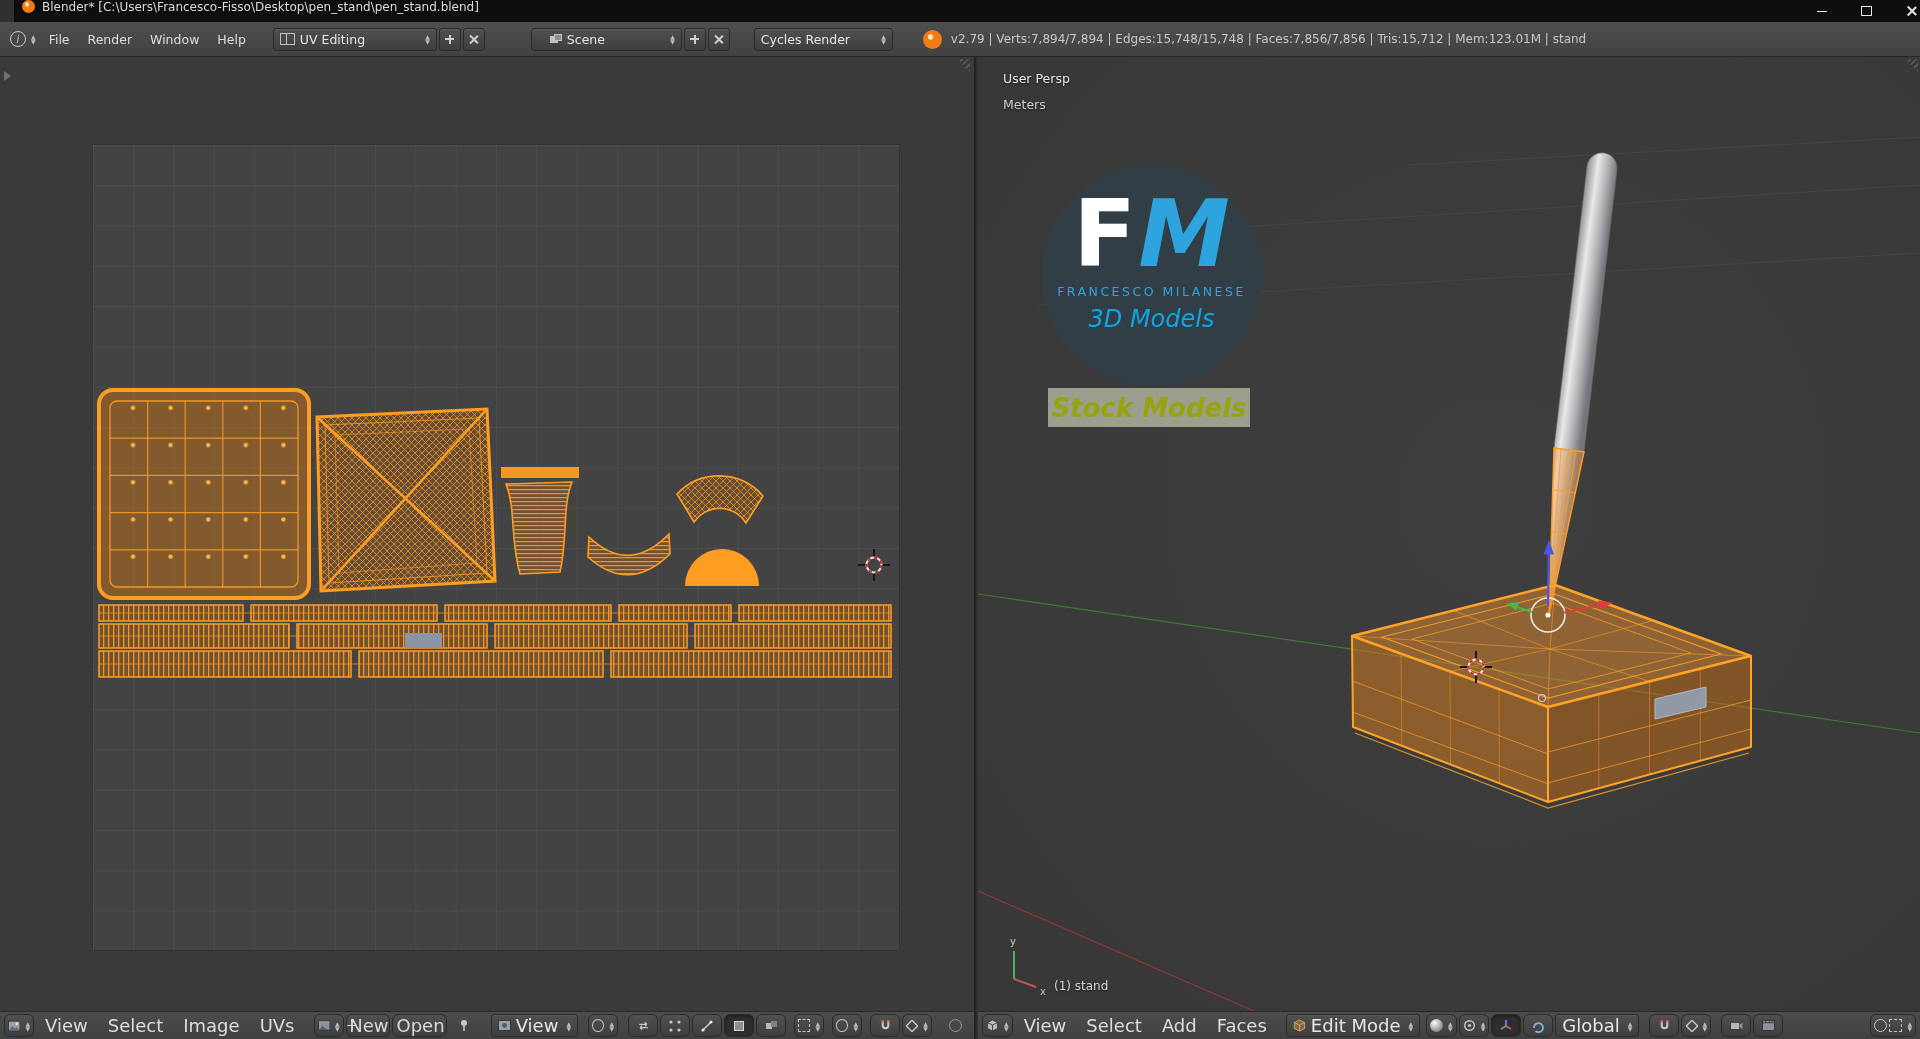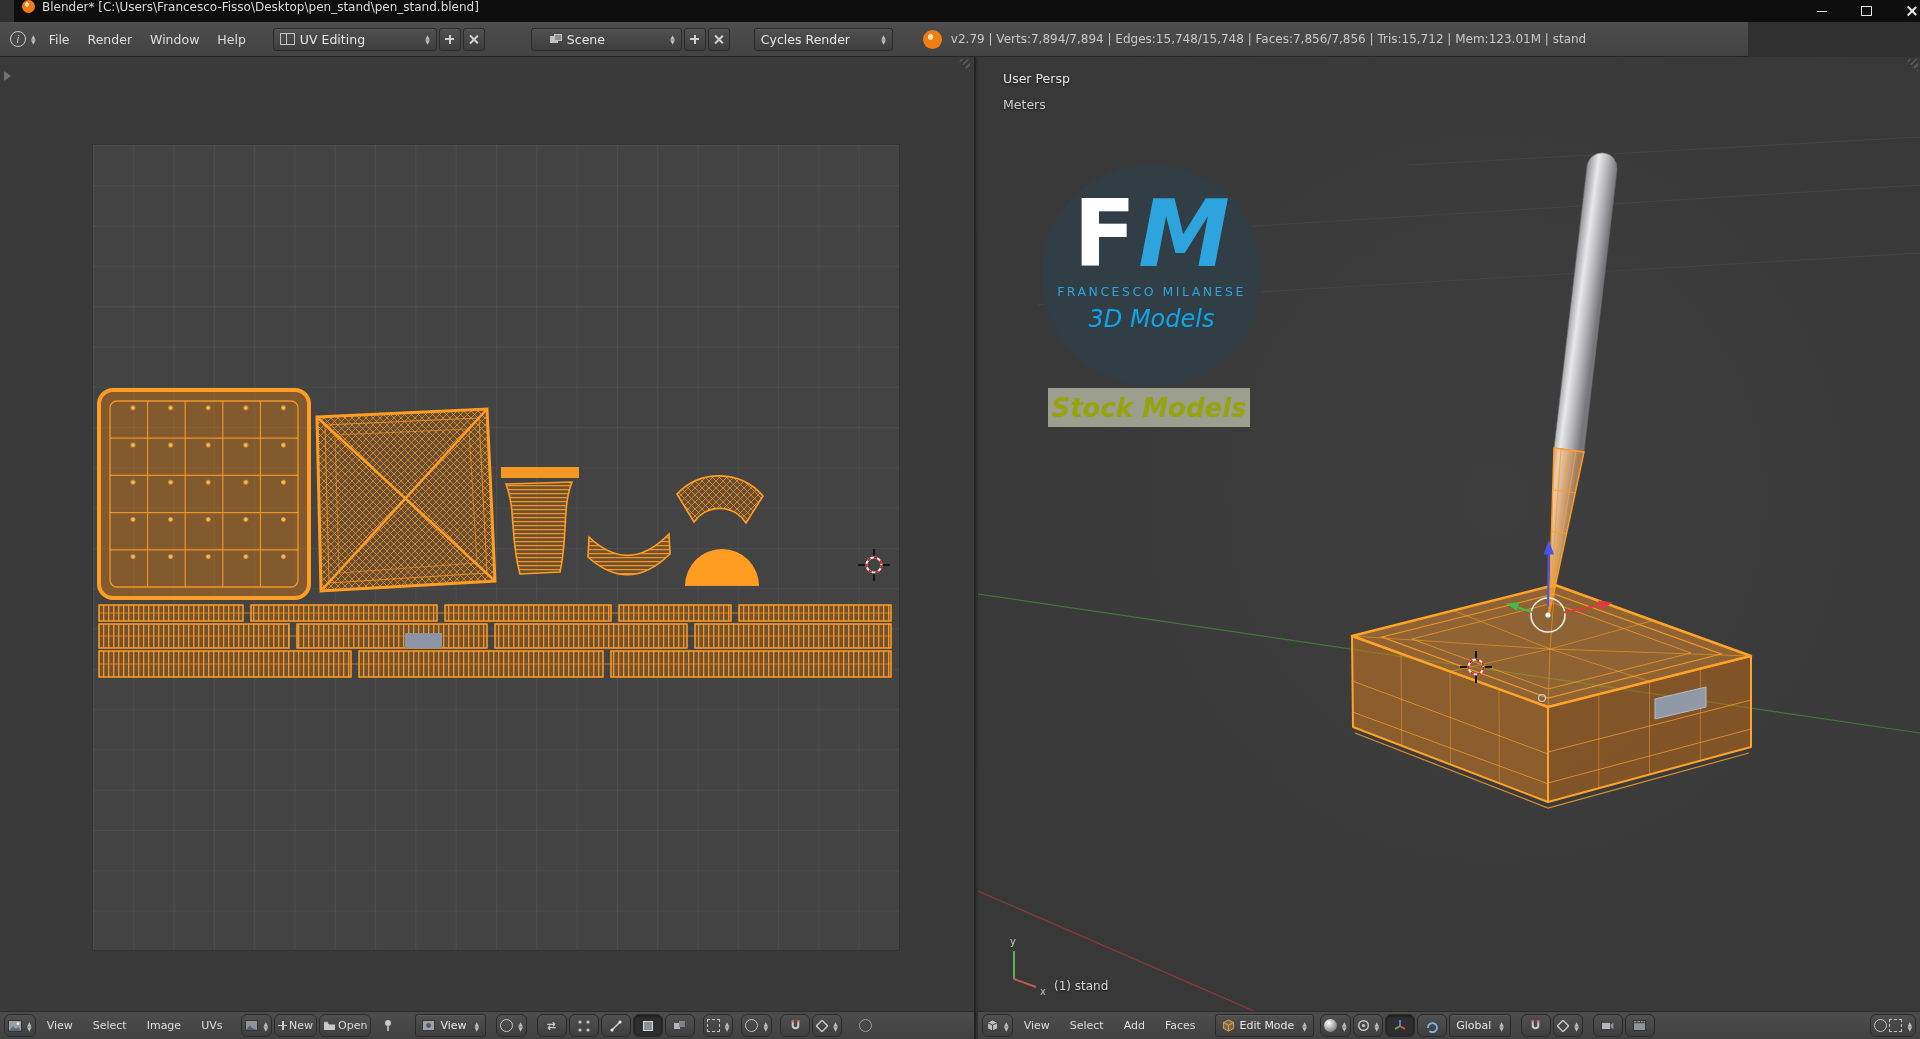--- a/index.html
+++ b/index.html
@@ -11,21 +11,21 @@
   .titlebar .blicon{width:13px;height:13px;border-radius:50%;background:radial-gradient(circle at 38% 34%,#ffd9a0 0 18%,#f07c13 20% 100%);margin:0 7px 0 8px;}
   .winbtns{margin-left:auto;display:flex;height:22px;}
   .wbtn{width:45px;height:22px;display:flex;align-items:center;justify-content:center;}
   .wbtn .bar{width:10px;height:1px;background:#e6e6e6;}
   .wbtn .box{width:9px;height:8px;border:1px solid #e6e6e6;}
   .wbtn .x{position:relative;width:10px;height:10px;}
   .wbtn .x::before,.wbtn .x::after{content:"";position:absolute;left:4px;top:-1px;width:1.5px;height:12px;background:#e6e6e6;}
   .wbtn .x::before{transform:rotate(45deg);} .wbtn .x::after{transform:rotate(-45deg);}
 
   
-  .infoheader{position:absolute;left:0;top:22px;width:1748px;height:35px;background:linear-gradient(#4e4e4e,#424242);border-bottom:1px solid #262626;display:flex;align-items:center;padding-left:6px;box-sizing:border-box;color:#dedede;font-size:12.5px;}
+  .infoheader{position:absolute;left:0;top:22px;width:1920px;height:35px;background:linear-gradient(#4e4e4e,#424242);border-bottom:1px solid #262626;display:flex;align-items:center;padding-left:6px;box-sizing:border-box;color:#dedede;font-size:12.5px;}
   .hmenu{padding:0 9px;color:#dedede;cursor:default;}
   .ud{display:inline-flex;flex-direction:column;justify-content:center;line-height:5px;font-size:6px;color:#bdbdbd;margin-left:3px;}
   .ud::before{content:"▲";} .ud::after{content:"▼";}
   .fld{height:21px;display:inline-flex;align-items:center;background:linear-gradient(#505050,#3e3e3e);border:1px solid #2a2a2a;border-radius:3px;padding:0 6px;gap:5px;color:#e6e6e6;box-shadow:inset 0 1px 0 rgba(255,255,255,.06);}
   .sqbtn{width:20px;justify-content:center;padding:0;margin-left:2px;}
   .plus-ic{position:relative;width:9px;height:9px;}
   .plus-ic::before{content:"";position:absolute;left:4px;top:0;width:1.6px;height:9px;background:#cfcfcf;}
   .plus-ic::after{content:"";position:absolute;left:0;top:3.7px;width:9px;height:1.6px;background:#cfcfcf;}
   .x-ic{position:relative;width:9px;height:9px;}
   .x-ic::before,.x-ic::after{content:"";position:absolute;left:4px;top:-1px;width:1.6px;height:11px;background:#cfcfcf;}
@@ -36,21 +36,21 @@
   .scene-ic::before{content:"";position:absolute;left:0;top:2px;width:8px;height:7px;background:#c2c2c2;}
   .scene-ic::after{content:"";position:absolute;left:4px;top:0;width:8px;height:7px;background:#8f8f8f;border:1px solid #c2c2c2;box-sizing:border-box;}
   .info-ic{width:14px;height:14px;border-radius:50%;border:1px solid #c9c9c9;color:#c9c9c9;font-size:10px;display:flex;align-items:center;justify-content:center;font-style:italic;}
   .info-ic::before{content:"i";}
   .stats{color:#c9c9c9;font-size:12px;margin-left:9px;white-space:nowrap;}
 
   
   .region{position:absolute;top:57px;height:982px;background:#3a3a3a;}
   .uv-region{left:0;width:976px;border-right:2px solid #232323;box-sizing:border-box;}
   .v3d-region{left:978px;width:942px;background:radial-gradient(ellipse at 55% 45%,#3e3e3e,#383838 85%);}
-  .editor-header{position:absolute;left:0;bottom:0;width:100%;height:28px;background:linear-gradient(#4c4c4c,#414141);border-top:1px solid #2c2c2c;box-sizing:border-box;display:flex;align-items:center;padding:0 4px;gap:2px;color:#dadada;font-size:11px;overflow:hidden;white-space:nowrap;}
+  .editor-header{position:absolute;left:0;bottom:0;width:100%;height:28px;background:linear-gradient(#4c4c4c,#414141);border-top:1px solid #2c2c2c;box-sizing:border-box;display:flex;align-items:center;padding:0 4px;gap:2px;color:#dadada;font-size:18px;overflow:hidden;white-space:nowrap;}
   .ic-btn{height:21px;min-width:22px;display:inline-flex;align-items:center;justify-content:center;background:linear-gradient(#505050,#3e3e3e);border:1px solid #2a2a2a;border-radius:6px;padding:0 3px;gap:2px;}
   .ic-btn.flat{background:none;border-color:transparent;}
   .pressed{background:#2e2e2e;box-shadow:inset 0 1px 3px rgba(0,0,0,.5);}
   .sphere-ic{width:13px;height:13px;border-radius:50%;background:radial-gradient(circle at 35% 30%,#ffffff,#9a9a9a 60%,#5e5e5e);}
   .circle-ic{width:11px;height:11px;border-radius:50%;border:1.6px solid #c4c4c4;}
   .dash-ic{width:11px;height:11px;border:1.4px dashed #c4c4c4;}
   .corner-grip{position:absolute;top:2px;right:2px;width:13px;height:13px;background:repeating-linear-gradient(135deg,transparent 0 3px,#616161 3px 4.5px);clip-path:polygon(0 0,100% 0,100% 100%);opacity:.8;}
   .corner-arrow{position:absolute;left:4px;top:14px;width:0;height:0;border-top:5px solid transparent;border-bottom:5px solid transparent;border-left:7px solid #8a8a8a;opacity:.7;}
 
   

